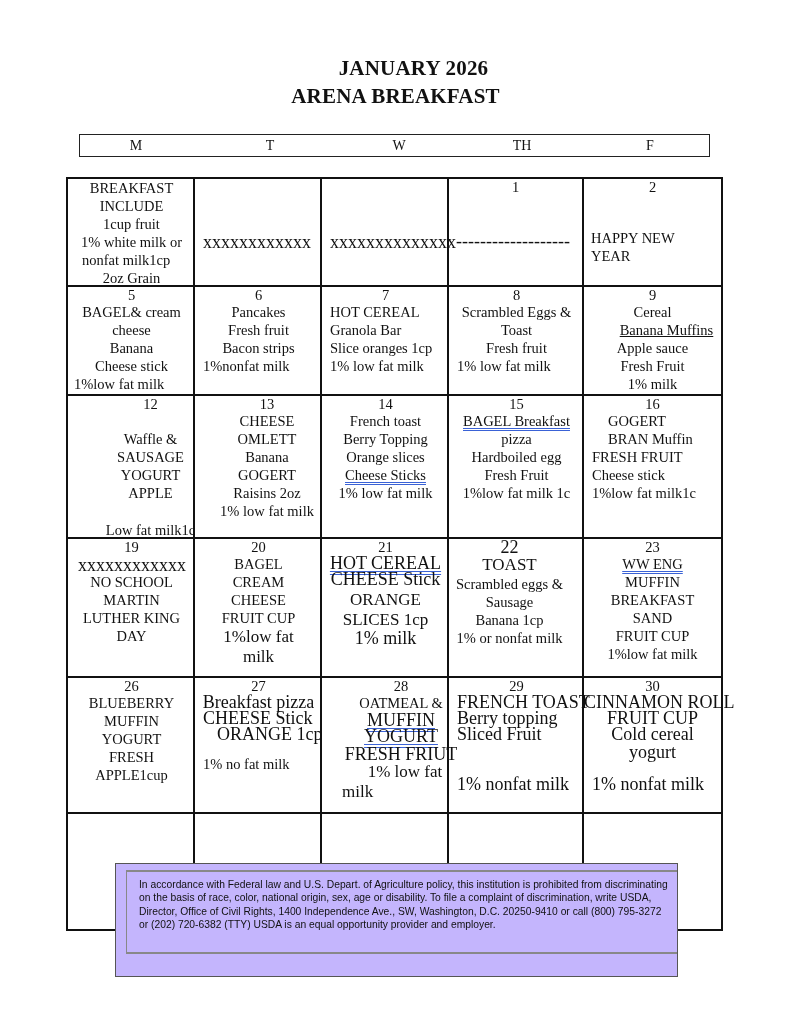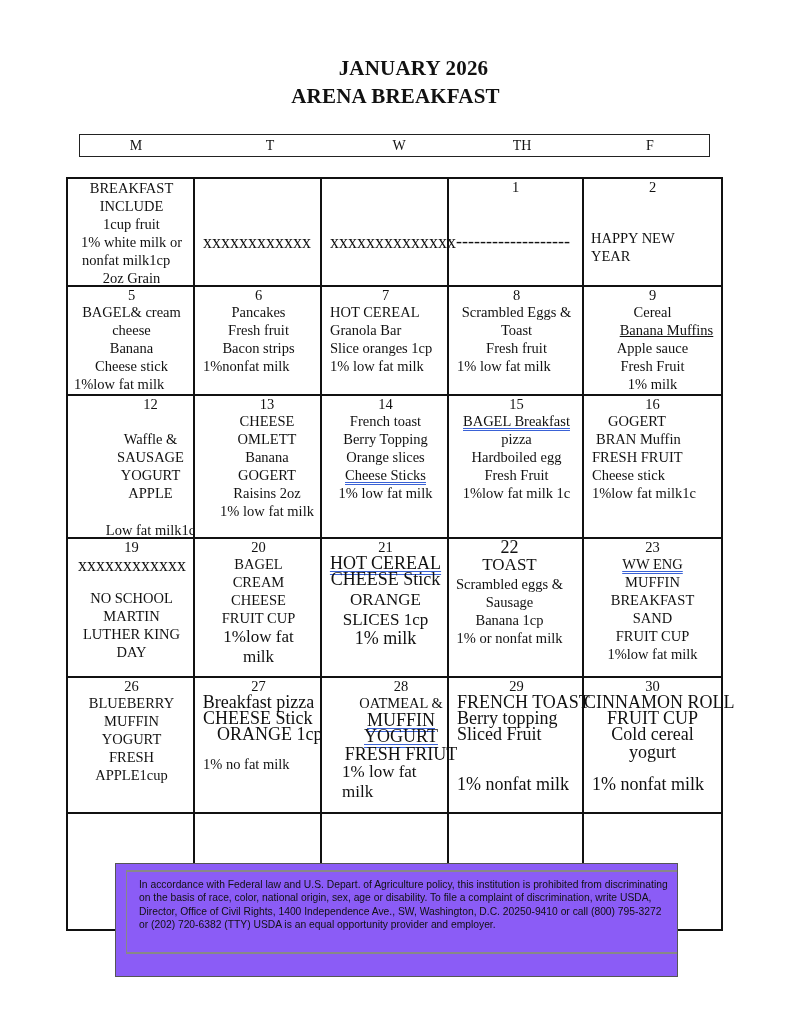--- a/index.html
+++ b/index.html
@@ -19,21 +19,21 @@
     .cell { position: absolute; box-sizing: border-box; font-size: 14.5px; line-height: 18px; }
     .cell .num { text-align: center; line-height: 16px; }
     .cell .ln { white-space: nowrap; }
     .c { text-align: center; }
     .l { text-align: left; padding-left: 8px; }
     .uline { text-decoration: underline; padding-left: 28px; }
     .wavy { text-decoration: underline double #3a62d6; text-underline-offset: 2px; }
     .big { font-size: 17px; line-height: 20px; }
     .small { font-size: 18px; line-height: 16px; }
     .notice { position: absolute; left: 115px; top: 863px; width: 563px; height: 114px;
-              border: 1px solid #555; background: #8b5cf6; box-sizing: border-box; }
+              border: 1px solid #555; background: #c4b5fd; box-sizing: border-box; }
     .notice-inner { position: absolute; left: 10px; top: 6px; width: 551px; height: 84px;
                     border-top: 2px solid #888; border-bottom: 2px solid #888; border-left: 1px solid #888;
                     box-sizing: border-box; padding: 6px 4px 0 12px;
                     font-family: "Liberation Sans", "DejaVu Sans", sans-serif; font-size: 10.3px; line-height: 13.4px; }
   </style>
 </head>
 <body>
 
 <div class="title t1">JANUARY 2026</div>
 <div class="title t2">ARENA BREAKFAST</div>
@@ -154,30 +154,30 @@
     <div class="num">15</div>
     <div class="ln wavy">BAGEL  Breakfast</div>
     <div class="ln">pizza</div>
     <div class="ln">Hardboiled egg</div>
     <div class="ln">Fresh Fruit</div>
     <div class="ln">1%low fat milk 1c</div>
   </div>
   <div class="cell" style="left:516px;top:217px;width:137px;">
     <div class="num">16</div>
     <div class="ln" style="padding-left:24px">GOGERT</div>
-    <div class="ln" style="padding-left:12px">BRAN Muffin</div>
+    <div class="ln" style="padding-left:24px">BRAN Muffin</div>
     <div class="ln" style="padding-left:8px">FRESH FRUIT</div>
     <div class="ln" style="padding-left:8px">Cheese stick</div>
     <div class="ln" style="padding-left:8px">1%low fat milk1c</div>
   </div>
 
   <div class="cell c" style="left:0;top:360px;width:127px;">
     <div class="num">19</div>
     <div class="ln small" style="text-align:left;padding-left:10px;margin-top:2px">xxxxxxxxxxxx</div>
-    <div style="margin-top:16px">
+    <div style="margin-top:0">
       <div class="ln">NO SCHOOL</div>
       <div class="ln">MARTIN</div>
       <div class="ln">LUTHER KING</div>
       <div class="ln">DAY</div>
     </div>
   </div>
   <div class="cell c" style="left:127px;top:360px;width:127px;">
     <div class="num">20</div>
     <div class="ln">BAGEL</div>
     <div class="ln">CREAM</div>
@@ -226,21 +226,21 @@
     <div class="ln small" style="padding-left:8px">CHEESE Stick</div>
     <div class="ln small" style="padding-left:22px">ORANGE 1cp</div>
     <div class="ln" style="padding-left:8px;margin-top:13px">1% no fat milk</div>
   </div>
   <div class="cell c" style="left:266px;top:499px;width:134px;">
     <div class="num">28</div>
     <div class="ln">OATMEAL &amp;</div>
     <div class="ln small wavy">MUFFIN</div>
     <div class="ln small wavy">YOGURT</div>
     <div class="ln small" style="margin-top:2px">FRESH FRIUT</div>
-    <div class="ln big" style="text-align:left;padding-left:8px">1% low fat</div>
+    <div class="ln big" style="text-align:center;padding-left:8px">1% low fat</div>
     <div class="ln big" style="text-align:left;padding-left:8px">milk</div>
   </div>
   <div class="cell" style="left:381px;top:499px;width:135px;">
     <div class="num">29</div>
     <div class="ln small" style="padding-left:8px">FRENCH TOAST</div>
     <div class="ln small" style="padding-left:8px">Berry topping</div>
     <div class="ln small" style="padding-left:8px">Sliced Fruit</div>
     <div class="ln small" style="padding-left:8px;margin-top:34px">1% nonfat milk</div>
   </div>
   <div class="cell c" style="left:516px;top:499px;width:137px;">

